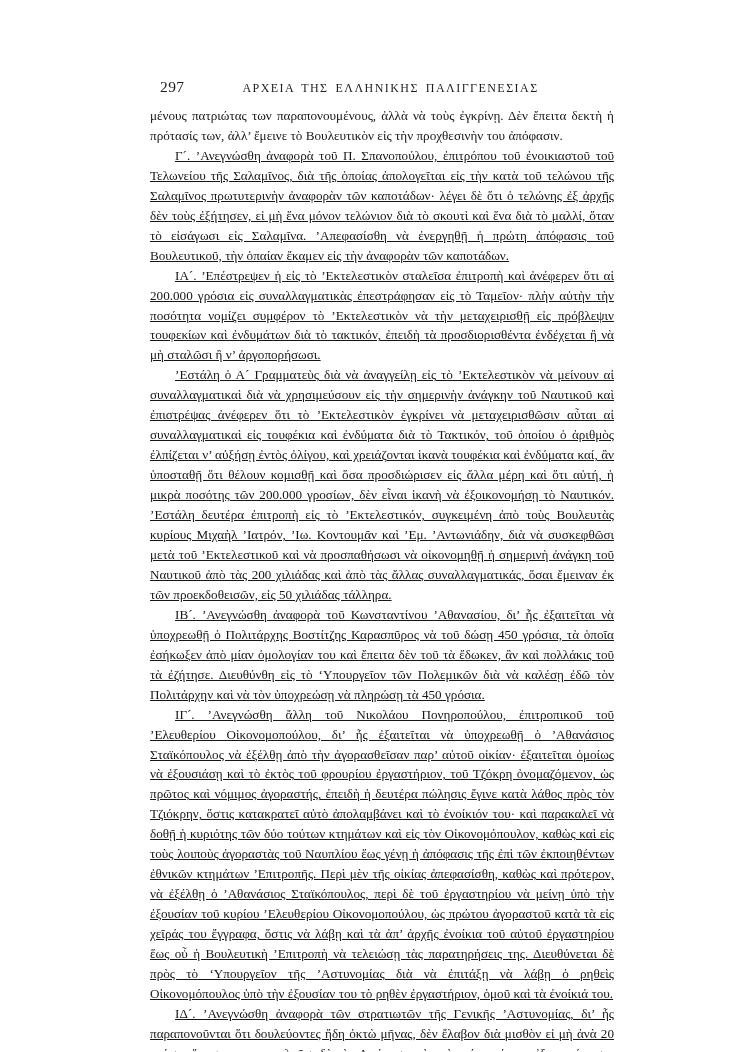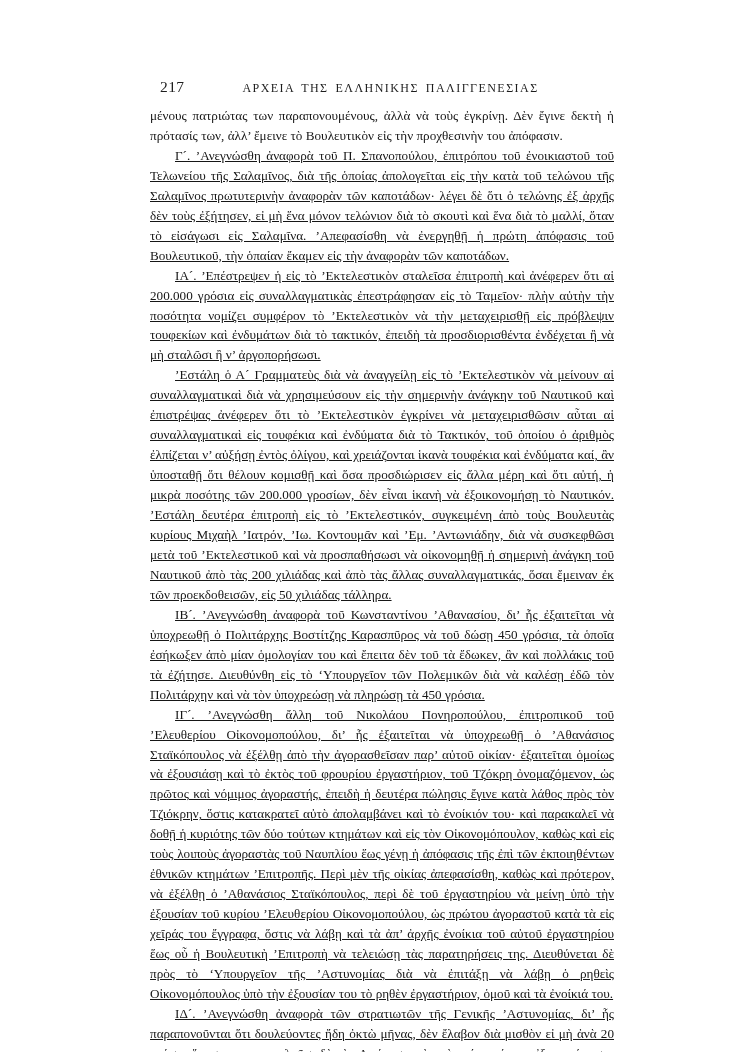--- a/index.html
+++ b/index.html
@@ -64,26 +64,26 @@
   p.cont {
     text-indent: 0;
   }
 </style>
 </head>
 <body>
 
 <div class="page">
 
   <div class="page-header">
-    <div class="folio">217</div>
+    <div class="folio">297</div>
     <div class="running-head">ΑΡΧΕΙΑ ΤΗΣ ΕΛΛΗΝΙΚΗΣ ΠΑΛΙΓΓΕΝΕΣΙΑΣ</div>
   </div>
 
   <div class="textblock">
-    <p class="para cont">μένους πατριώτας των παραπονουμένους, ἀλλὰ νὰ τοὺς ἐγκρίνῃ. Δὲν ἔγινε δεκτὴ ἡ πρότασίς των, ἀλλ’ ἔμεινε τὸ Βουλευτικὸν εἰς τὴν προχθεσινὴν του ἀπόφασιν.</p>
+    <p class="para cont">μένους πατριώτας των παραπονουμένους, ἀλλὰ νὰ τοὺς ἐγκρίνῃ. Δὲν ἔπειτα δεκτὴ ἡ πρότασίς των, ἀλλ’ ἔμεινε τὸ Βουλευτικὸν εἰς τὴν προχθεσινὴν του ἀπόφασιν.</p>
     <p class="para indent">Γ´. ’Ανεγνώσθη ἀναφορὰ τοῦ Π. Σπανοπούλου, ἐπιτρόπου τοῦ ἐνοικιαστοῦ τοῦ Τελωνείου τῆς Σαλαμῖνος, διὰ τῆς ὁποίας ἀπολογεῖται εἰς τὴν κατὰ τοῦ τελώνου τῆς Σαλαμῖνος πρωτυτερινὴν ἀναφορὰν τῶν καποτάδων· λέγει δὲ ὅτι ὁ τελώνης ἐξ ἀρχῆς δὲν τοὺς ἐξήτησεν, εἰ μὴ ἕνα μόνον τελώνιον διὰ τὸ σκουτὶ καὶ ἕνα διὰ τὸ μαλλί, ὅταν τὸ εἰσάγωσι εἰς Σαλαμῖνα. ’Απεφασίσθη νὰ ἐνεργηθῇ ἡ πρώτη ἀπόφασις τοῦ Βουλευτικοῦ, τὴν ὁπαίαν ἔκαμεν εἰς τὴν ἀναφορὰν τῶν καποτάδων.</p>
     <p class="para indent">ΙΑ´. ’Επέστρεψεν ἡ εἰς τὸ ’Εκτελεστικὸν σταλεῖσα ἐπιτροπὴ καὶ ἀνέφερεν ὅτι αἱ 200.000 γρόσια εἰς συναλλαγματικὰς ἐπεστράφησαν εἰς τὸ Ταμεῖον· πλὴν αὐτὴν τὴν ποσότητα νομίζει συμφέρον τὸ ’Εκτελεστικὸν νὰ τὴν μεταχειρισθῇ εἰς πρόβλεψιν τουφεκίων καὶ ἐνδυμάτων διὰ τὸ τακτικόν, ἐπειδὴ τὰ προσδιορισθέντα ἐνδέχεται ἢ νὰ μὴ σταλῶσι ἢ ν’ ἀργοπορήσωσι.</p>
     <p class="para indent">’Εστάλη ὁ Α´ Γραμματεὺς διὰ νὰ ἀναγγείλῃ εἰς τὸ ’Εκτελεστικὸν νὰ μείνουν αἱ συναλλαγματικαὶ διὰ νὰ χρησιμεύσουν εἰς τὴν σημερινὴν ἀνάγκην τοῦ Ναυτικοῦ καὶ ἐπιστρέψας ἀνέφερεν ὅτι τὸ ’Εκτελεστικὸν ἐγκρίνει νὰ μεταχειρισθῶσιν αὗται αἱ συναλλαγματικαὶ εἰς τουφέκια καὶ ἐνδύματα διὰ τὸ Τακτικόν, τοῦ ὁποίου ὁ ἀριθμὸς ἐλπίζεται ν’ αὐξήσῃ ἐντὸς ὀλίγου, καὶ χρειάζονται ἱκανὰ τουφέκια καὶ ἐνδύματα καί, ἂν ὑποσταθῇ ὅτι θέλουν κομισθῇ καὶ ὅσα προσδιώρισεν εἰς ἄλλα μέρη καὶ ὅτι αὐτή, ἡ μικρὰ ποσότης τῶν 200.000 γροσίων, δὲν εἶναι ἱκανὴ νὰ ἐξοικονομήσῃ τὸ Ναυτικόν. ’Εστάλη δευτέρα ἐπιτροπὴ εἰς τὸ ’Εκτελεστικόν, συγκειμένη ἀπὸ τοὺς Βουλευτὰς κυρίους Μιχαὴλ ’Ιατρόν, ’Ιω. Κοντουμᾶν καὶ ’Εμ. ’Αντωνιάδην, διὰ νὰ συσκεφθῶσι μετὰ τοῦ ’Εκτελεστικοῦ καὶ νὰ προσπαθήσωσι νὰ οἰκονομηθῇ ἡ σημερινὴ ἀνάγκη τοῦ Ναυτικοῦ ἀπὸ τὰς 200 χιλιάδας καὶ ἀπὸ τὰς ἄλλας συναλλαγματικάς, ὅσαι ἔμειναν ἐκ τῶν προεκδοθεισῶν, εἰς 50 χιλιάδας τάλληρα.</p>
     <p class="para indent">ΙΒ´. ’Ανεγνώσθη ἀναφορὰ τοῦ Κωνσταντίνου ’Αθανασίου, δι’ ἧς ἐξαιτεῖται νὰ ὑποχρεωθῇ ὁ Πολιτάρχης Βοστίτζης Καρασπῦρος νὰ τοῦ δώσῃ 450 γρόσια, τὰ ὁποῖα ἐσήκωξεν ἀπὸ μίαν ὁμολογίαν του καὶ ἔπειτα δὲν τοῦ τὰ ἔδωκεν, ἂν καὶ πολλάκις τοῦ τὰ ἐζήτησε. Διευθύνθη εἰς τὸ ‘Υπουργεῖον τῶν Πολεμικῶν διὰ νὰ καλέσῃ ἐδῶ τὸν Πολιτάρχην καὶ νὰ τὸν ὑποχρεώσῃ νὰ πληρώσῃ τὰ 450 γρόσια.</p>
     <p class="para indent">ΙΓ´. ’Ανεγνώσθη ἄλλη τοῦ Νικολάου Πονηροπούλου, ἐπιτροπικοῦ τοῦ ’Ελευθερίου Οἰκονομοπούλου, δι’ ἧς ἐξαιτεῖται νὰ ὑποχρεωθῇ ὁ ’Αθανάσιος Σταϊκόπουλος νὰ ἐξέλθῃ ἀπὸ τὴν ἀγορασθεῖσαν παρ’ αὐτοῦ οἰκίαν· ἐξαιτεῖται ὁμοίως νὰ ἐξουσιάσῃ καὶ τὸ ἐκτὸς τοῦ φρουρίου ἐργαστήριον, τοῦ Τζόκρη ὀνομαζόμενον, ὡς πρῶτος καὶ νόμιμος ἀγοραστής, ἐπειδὴ ἡ δευτέρα πώλησις ἔγινε κατὰ λάθος πρὸς τὸν Τζιόκρην, ὅστις κατακρατεῖ αὐτὸ ἀπολαμβάνει καὶ τὸ ἐνοίκιόν του· καὶ παρακαλεῖ νὰ δοθῇ ἡ κυριότης τῶν δύο τούτων κτημάτων καὶ εἰς τὸν Οἰκονομόπουλον, καθὼς καὶ εἰς τοὺς λοιποὺς ἀγοραστὰς τοῦ Ναυπλίου ἕως γένῃ ἡ ἀπόφασις τῆς ἐπὶ τῶν ἐκποιηθέντων ἐθνικῶν κτημάτων ’Επιτροπῆς. Περὶ μὲν τῆς οἰκίας ἀπεφασίσθη, καθὼς καὶ πρότερον, νὰ ἐξέλθῃ ὁ ’Αθανάσιος Σταϊκόπουλος, περὶ δὲ τοῦ ἐργαστηρίου νὰ μείνῃ ὑπὸ τὴν ἐξουσίαν τοῦ κυρίου ’Ελευθερίου Οἰκονομοπούλου, ὡς πρώτου ἀγοραστοῦ κατὰ τὰ εἰς χεῖράς του ἔγγραφα, ὅστις νὰ λάβῃ καὶ τὰ ἀπ’ ἀρχῆς ἐνοίκια τοῦ αὐτοῦ ἐργαστηρίου ἕως οὗ ἡ Βουλευτικὴ ’Επιτροπὴ νὰ τελειώσῃ τὰς παρατηρήσεις της. Διευθύνεται δὲ πρὸς τὸ ‘Υπουργεῖον τῆς ’Αστυνομίας διὰ νὰ ἐπιτάξῃ νὰ λάβῃ ὁ ρηθεὶς Οἰκονομόπουλος ὑπὸ τὴν ἐξουσίαν του τὸ ρηθὲν ἐργαστήριον, ὁμοῦ καὶ τὰ ἐνοίκιά του.</p>
     <p class="para indent">ΙΔ´. ’Ανεγνώσθη ἀναφορὰ τῶν στρατιωτῶν τῆς Γενικῆς ’Αστυνομίας, δι’ ἧς παραπονοῦνται ὅτι δουλεύοντες ἤδη ὀκτὼ μῆνας, δὲν ἔλαβον διὰ μισθὸν εἰ μὴ ἀνὰ 20 γρόσια ἕκαστος· παρακαλοῦσι δὲ τὴν Διοίκησιν νὰ τοὺς γένῃ κάποια ἐξοικονόμησις, διότι ἄλλως</p>
   </div>
 
 </div>
 

